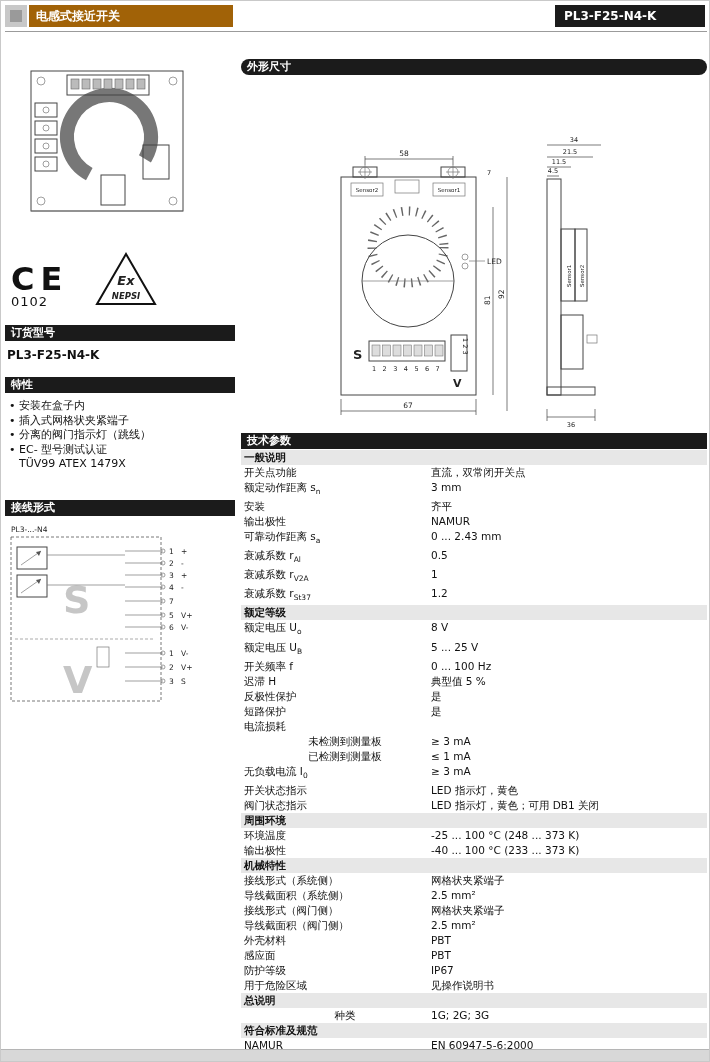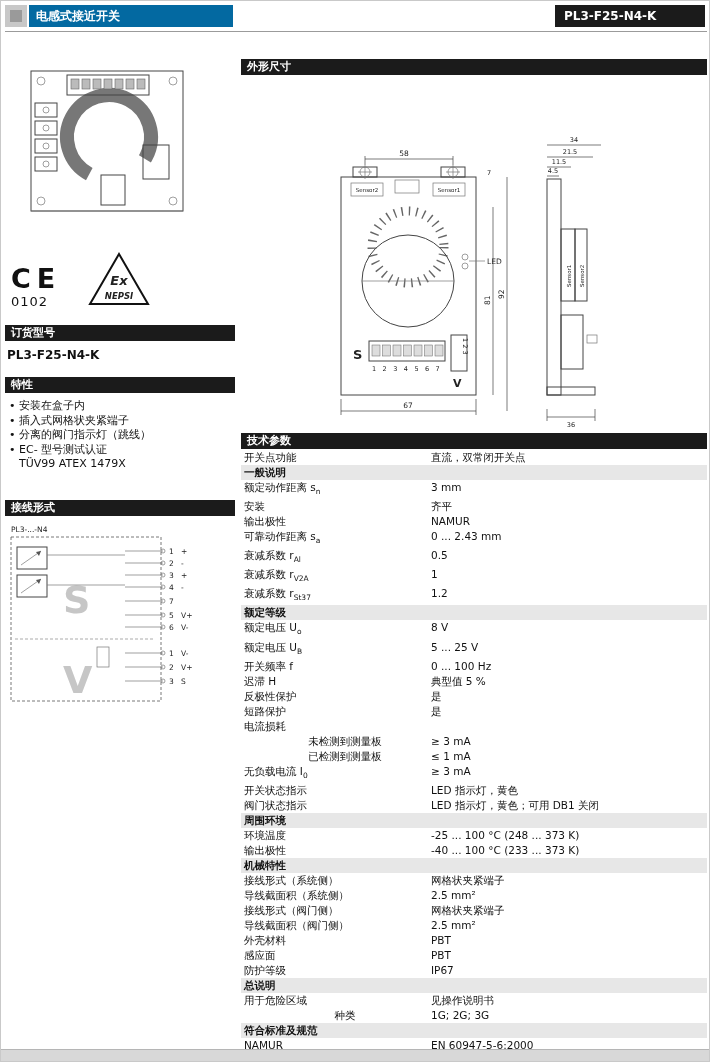--- a/index.html
+++ b/index.html
@@ -2,46 +2,46 @@
 <html><head>
 <meta charset="utf-8">
 <style>
   * { margin:0; padding:0; box-sizing:border-box; }
   body { font-family:"DejaVu Sans","Liberation Sans",sans-serif; background:#fff; }
   .page { position:relative; width:710px; height:1062px; background:#fff; border:1px solid #c9c9c9; overflow:hidden; color:#111; }
 
   
   .logo-square { position:absolute; left:4px; top:4px; width:22px; height:22px; background:#c8c8c8; }
   .logo-square .inner { position:absolute; left:5px; top:5px; width:12px; height:12px; background:#9a9a9a; }
-  .title-bar { position:absolute; left:28px; top:4px; width:204px; height:22px; background:#0369a1; color:#fff; font-size:12px; font-weight:bold; line-height:22px; padding-left:7px; }
+  .title-bar { position:absolute; left:28px; top:4px; width:204px; height:22px; background:#a16207; color:#fff; font-size:12px; font-weight:bold; line-height:22px; padding-left:7px; }
   .part-bar { position:absolute; right:4px; top:4px; width:150px; height:22px; background:#1b1b1b; color:#fff; font-size:12px; font-weight:bold; line-height:22px; padding-left:9px; }
   .header-rule { position:absolute; left:4px; top:30px; width:702px; height:1px; background:#9b9b9b; }
 
   
   .left-col  { position:absolute; left:4px;  top:40px; width:230px; }
   .right-col { position:absolute; left:240px; top:40px; width:466px; }
 
   .bar { background:#1b1b1b; color:#fff; font-size:11px; font-weight:bold; height:16px; line-height:16px; padding:0 6px; }
 
   .product-fig { display:block; margin-top:4px; }
   .logos-row { display:flex; align-items:flex-end; gap:26px; margin:10px 0 0 6px; height:62px; }
   .ce-block { text-align:left; }
-  .ce-letters { font-size:27px; font-weight:bold; letter-spacing:6px; line-height:26px; }
+  .ce-letters { font-size:32px; font-weight:bold; letter-spacing:6px; line-height:26px; }
   .ce-code { font-size:13px; margin-top:2px; letter-spacing:1px; }
 
   .order-bar { margin-top:16px; }
   .order-number { font-size:12px; font-weight:bold; margin:7px 0 0 2px; }
   .features-bar { margin-top:15px; }
   .features-list { list-style:none; margin:6px 0 0 4px; font-size:11px; line-height:14.5px; }
   .features-list li { white-space:pre-line; padding-left:10px; position:relative; }
   .features-list li::before { content:"•"; position:absolute; left:0; top:0; }
   .connection-bar { margin-top:28px; }
   .wiring-fig { display:block; margin-top:5px; }
 
-  .dims-bar { margin-top:18px; }
+  .dims-bar { margin-top:18px;border-radius:8px; }
   .drawing-fig { display:block; margin-top:4px; }
   .tech-bar { margin-top:4px; }
 
   
   .specs { margin-top:1px; }
   .spec-row { display:flex; min-height:15px; line-height:15px; font-size:10.5px; }
   .spec-label { flex:0 0 190px; padding-left:3px; }
   .spec-value { flex:1; white-space:pre-line; }
   .spec-section { font-weight:bold; background:#e7e7e7; }
   .spec-indent .spec-label { padding-left:18px;text-align:center; }
@@ -258,27 +258,27 @@
       <rect x="346" y="256" width="10" height="8" class="thin"></rect>
       <rect x="306" y="308" width="48" height="8" class="outline"></rect>
       <line x1="306" y1="338" x2="354" y2="338" class="dimline"></line>
       <line x1="306" y1="330" x2="306" y2="342" class="dimline"></line>
         <line x1="354" y1="330" x2="354" y2="342" class="dimline"></line>
       <text x="330" y="348" class="t6" text-anchor="middle">36</text>
     </svg>
 
     <div class="bar tech-bar">技术参数</div>
     <div class="specs">
+        <div class="spec-row spec-section">
+          <span class="spec-label">一般说明</span>
+          <span class="spec-value"></span>
+        </div>
         <div class="spec-row">
           <span class="spec-label">开关点功能</span>
           <span class="spec-value">直流，双常闭开关点</span>
-        </div>
-        <div class="spec-row spec-section">
-          <span class="spec-label">一般说明</span>
-          <span class="spec-value"></span>
         </div>
         <div class="spec-row">
           <span class="spec-label">额定动作距离 s<sub>n</sub></span>
           <span class="spec-value">3 mm</span>
         </div>
         <div class="spec-row">
           <span class="spec-label">安装</span>
           <span class="spec-value">齐平</span>
         </div>
         <div class="spec-row">
@@ -390,27 +390,27 @@
           <span class="spec-value">PBT</span>
         </div>
         <div class="spec-row">
           <span class="spec-label">感应面</span>
           <span class="spec-value">PBT</span>
         </div>
         <div class="spec-row">
           <span class="spec-label">防护等级</span>
           <span class="spec-value">IP67</span>
         </div>
-        <div class="spec-row spec-section">
-          <span class="spec-label">总说明</span>
-          <span class="spec-value"></span>
-        </div>
         <div class="spec-row">
           <span class="spec-label">用于危险区域</span>
           <span class="spec-value">见操作说明书</span>
+        </div>
+        <div class="spec-row spec-section">
+          <span class="spec-label">总说明</span>
+          <span class="spec-value"></span>
         </div>
         <div class="spec-row spec-indent">
           <span class="spec-label">种类</span>
           <span class="spec-value">1G; 2G; 3G</span>
         </div>
         <div class="spec-row spec-section">
           <span class="spec-label">符合标准及规范</span>
           <span class="spec-value"></span>
         </div>
         <div class="spec-row">

